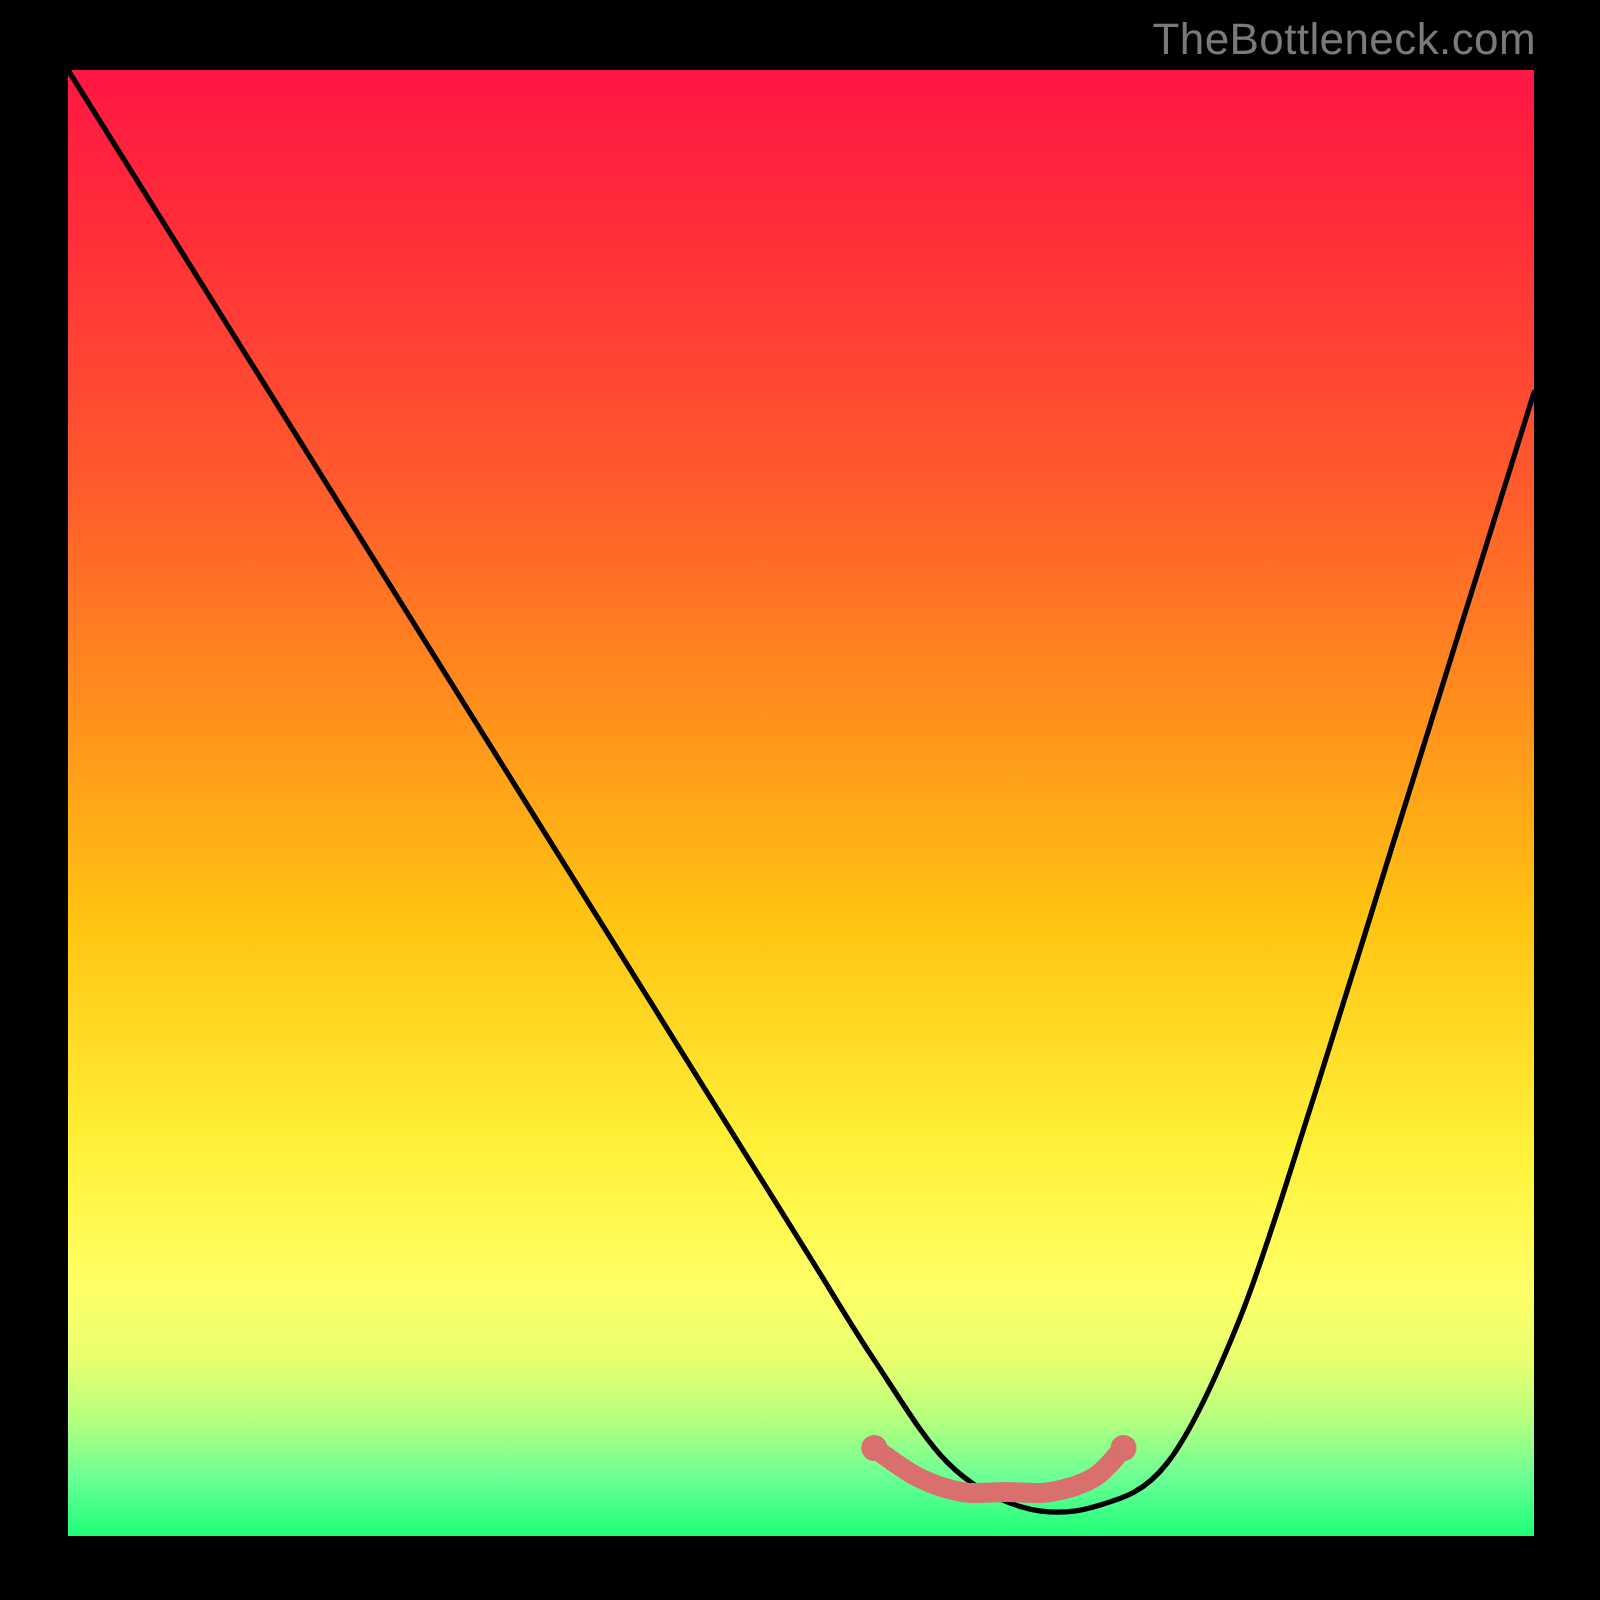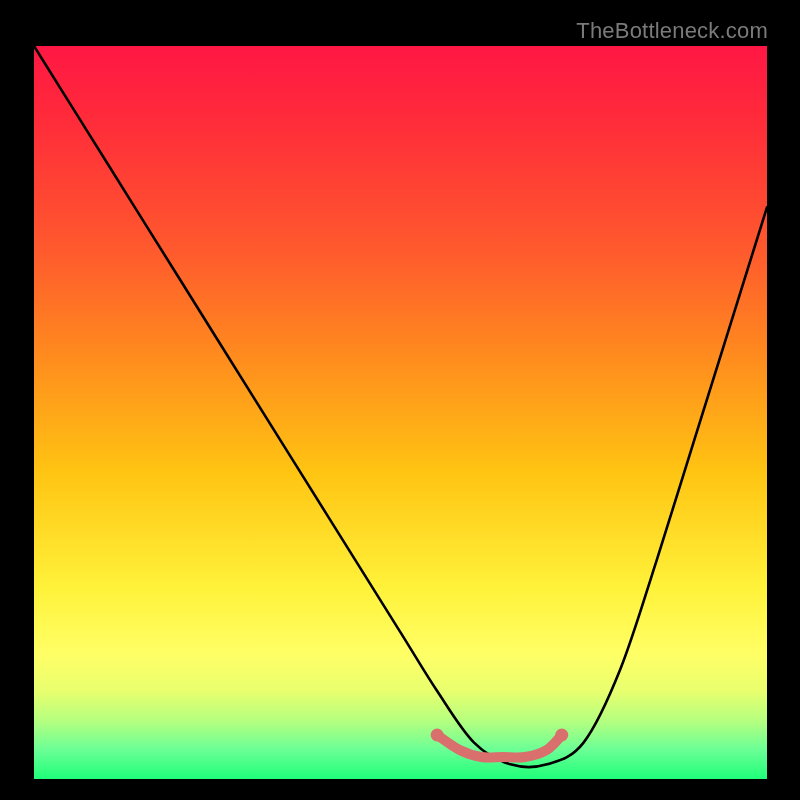--- a/index.html
+++ b/index.html
@@ -6,21 +6,21 @@
     margin: 0;
     padding: 0;
     width: 800px;
     height: 800px;
     background: #000;
     overflow: hidden;
     font-family: Arial, Helvetica, sans-serif;
   }
   .frame {
     position: absolute;
-    top: 12px;
+    top: 1px;
     left: 0;
     width: 800px;
     height: 632px;
     background: #000;
   }
   .plot {
     position: absolute;
     left: 34px;
     top: 34px;
     width: 733px;

